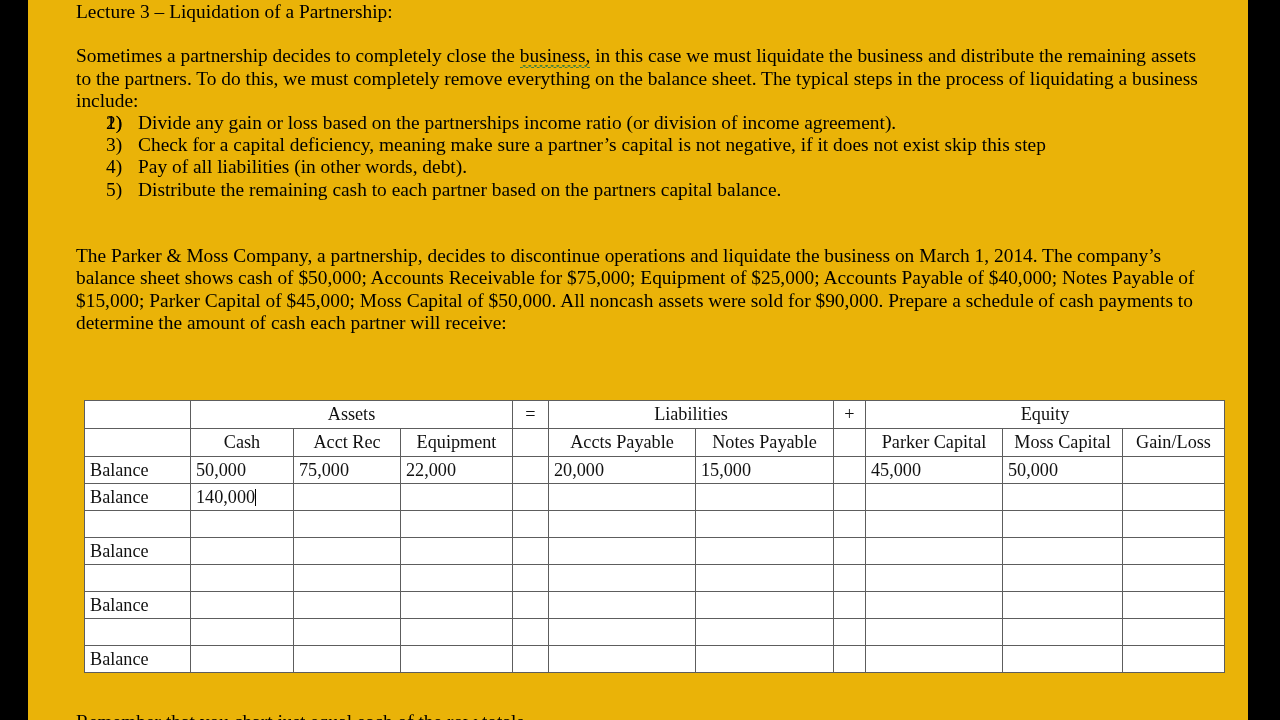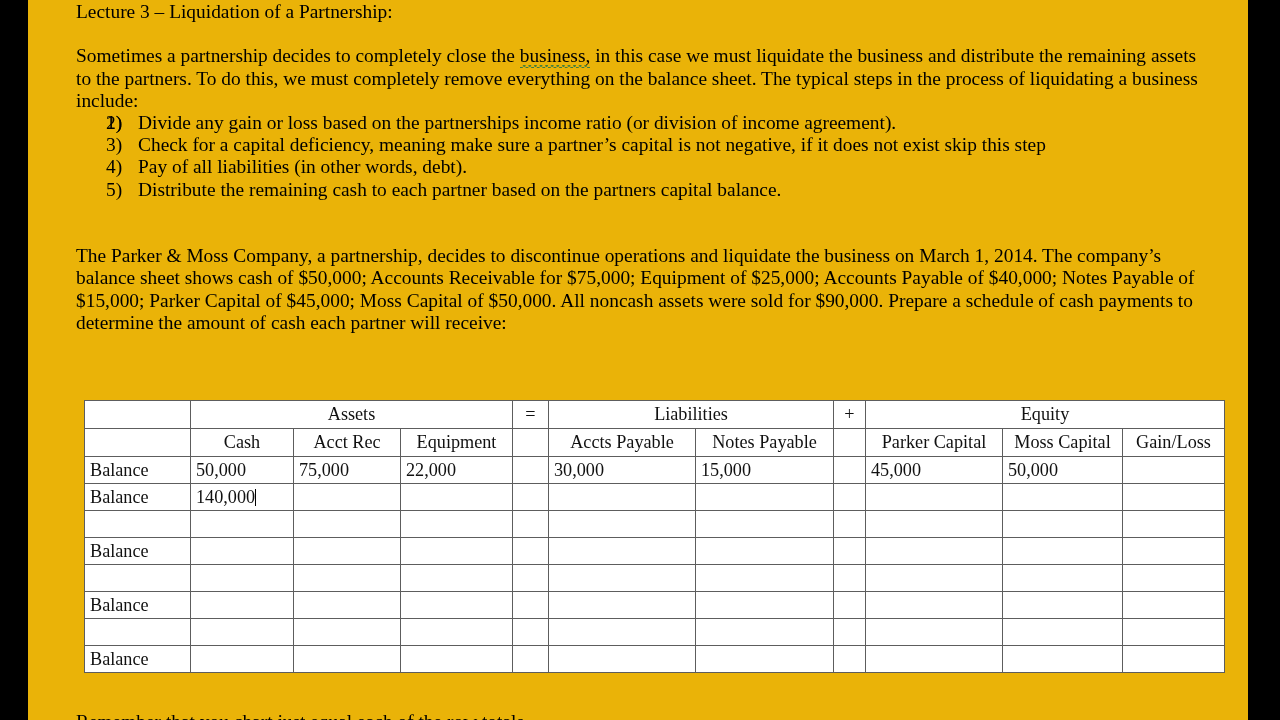--- a/index.html
+++ b/index.html
@@ -186,21 +186,21 @@
             <td class="ctr">Moss Capital</td>
             <td class="ctr">Gain/Loss</td>
           </tr>
 
           <tr>
             <td class="lbl">Balance</td>
             <td class="lbl">50,000</td>
             <td class="lbl">75,000</td>
             <td class="lbl">22,000</td>
             <td class="lbl"></td>
-            <td class="lbl">30,000</td>
+            <td class="lbl">20,000</td>
             <td class="lbl">15,000</td>
             <td class="lbl"></td>
             <td class="lbl">45,000</td>
             <td class="lbl">50,000</td>
             <td class="lbl"></td>
           </tr>
 
 
           <tr>
             <td class="lbl">Balance</td>

